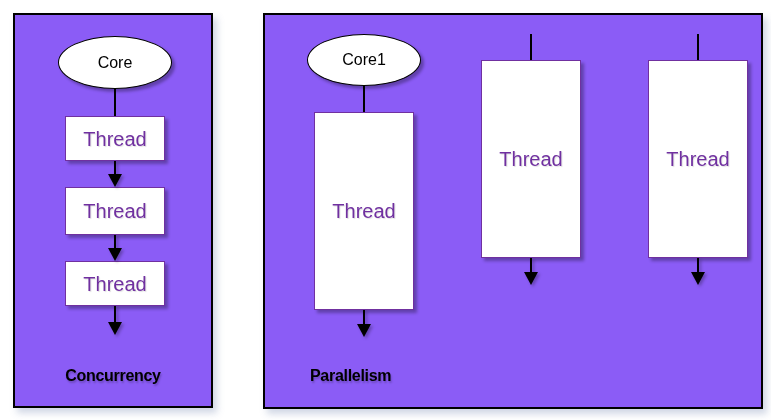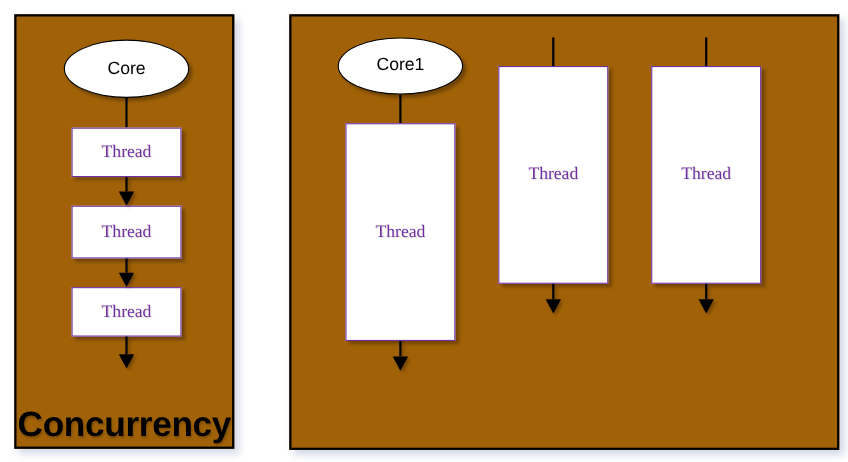--- a/index.html
+++ b/index.html
@@ -9,32 +9,32 @@
   *{margin:0;padding:0;box-sizing:border-box;}
   body{
     background:#ffffff;
     font-family:"Liberation Sans", sans-serif;
     width:771px;height:420px;
   }
   .canvas{
     position:relative;width:771px;height:420px;background:#ffffff;overflow:hidden;
   }
   .panel{
-    position:absolute;top:13px;background:#a16207;
+    position:absolute;top:13px;background:#8b5cf6;
     border:2px solid var(--outline);
     box-shadow:4px 5px 7px rgba(90,110,160,0.28);
   }
   .panel-left{left:13px;width:200px;height:395px;}
   .panel-right{left:263px;width:500px;height:396px;}
 
   .col{
     position:absolute;display:flex;flex-direction:column;align-items:center;
   }
   .left-col{left:0;top:21px;width:200px;}
-  .right-cols{left:42px;top:19px;display:flex;gap:25px;position:absolute;}
+  .right-cols{left:42px;top:19px;display:flex;gap:53px;position:absolute;}
   .right-col{width:114px;display:flex;flex-direction:column;align-items:center;}
 
   .ellipse{
     width:114px;height:53px;background:#ffffff;
     border:1.6px solid var(--outline);border-radius:50%;
     display:flex;align-items:center;justify-content:center;
     box-shadow:3px 3px 3px rgba(0,0,0,0.30);
     flex-shrink:0;
   }
   .ellipse.short{height:52px;}
@@ -45,38 +45,37 @@
     width:2px;background:#000;flex-shrink:0;
   }
   .thread-box{
     width:100px;background:#ffffff;
     border:1.8px solid var(--purple);
     display:flex;align-items:center;justify-content:center;
     box-shadow:3px 3px 3px rgba(0,0,0,0.30);
     flex-shrink:0;
   }
   .thread-label{
-    font-size:16px;color:var(--purple);line-height:1;
+    font-size:20px;color:var(--purple);line-height:1;
     text-shadow:1px 1px 1px rgba(0,0,0,0.12);
-    font-family:Liberation Serif, serif;
   }
   .arrow{
     display:flex;flex-direction:column;align-items:center;flex-shrink:0;
     filter:drop-shadow(2px 2px 1.5px rgba(0,0,0,0.28));
   }
   .arrow .stem{width:2px;background:#000;}
   .arrow .head{
     width:0;height:0;
     border-left:7px solid transparent;
     border-right:7px solid transparent;
     border-top:13px solid #000;
   }
   .panel-title{
     position:absolute;top:352px;
-    font-size:32px;font-weight:bold;color:#000;letter-spacing:-0.3px;
+    font-size:16px;font-weight:bold;color:#000;letter-spacing:-0.3px;
     text-shadow:1px 2px 2px rgba(0,0,0,0.22);
   }
   .title-center{left:0;width:100%;text-align:center;}
   .title-left{left:45px;}
 </style>
 </head>
 <body>
 
 <div class="canvas">
 
@@ -144,15 +143,16 @@
         <div class="thread-box" style="height:198px">
           <span class="thread-label">Thread</span>
         </div>
         <div class="arrow">
           <div class="stem" style="height:14px"></div>
           <div class="head"></div>
         </div>
       </div>
 
     </div>
+    <div class="panel-title title-left">Parallelism</div>
   </div>
 
 </div>
 
 </body></html>

